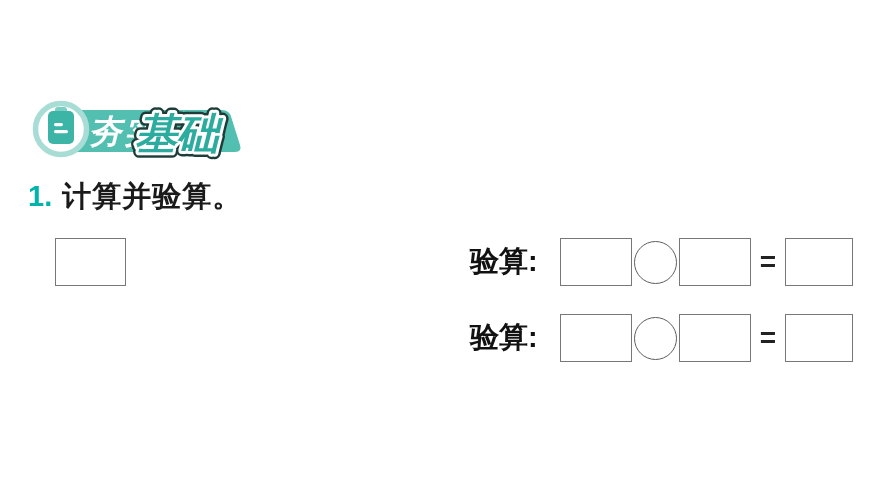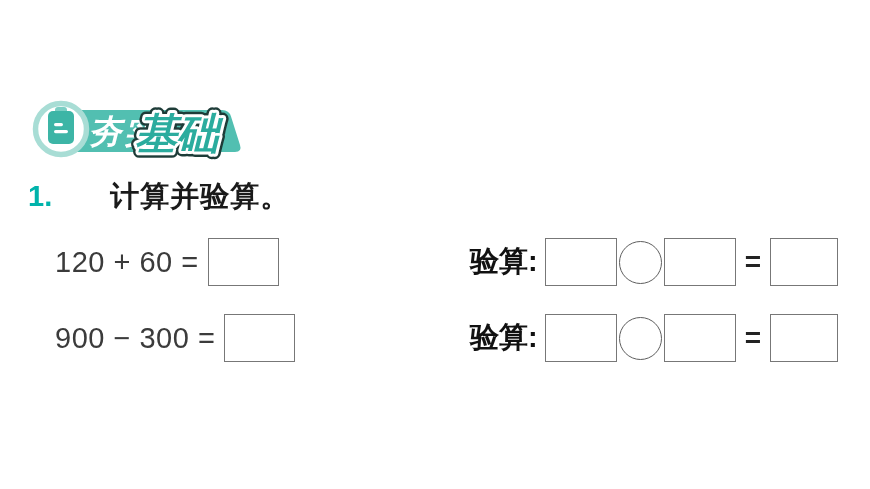--- a/index.html
+++ b/index.html
@@ -10,32 +10,32 @@
   
   .badge { position:absolute; left:30px; top:97px; width:225px; height:64px;font-style:italic; }
   .badge svg { overflow:visible; display:block; }
   .badge-text-solid { font-family:sans-serif; font-weight:bold; }
   .badge-text-outline { font-family:sans-serif; font-weight:bold; }
 
   
   .title-row { position:absolute; left:28px; top:180px; display:flex; align-items:flex-start; gap:10px; }
   .q-number { font-size:29px; font-weight:bold; color:#00B3AB; line-height:32px; }
   .q-title  { font-size:29px; font-weight:600; color:#1a1a1a; line-height:32px;
-              font-family:sans-serif; letter-spacing:1px;margin-left:48px; }
+              font-family:sans-serif; letter-spacing:1px; }
 
   
   .prob-row { position:absolute; left:0; width:870px; height:48px; }
   .row-1 { top:238px; }
   .row-2 { top:314px; }
 
   .left-group { position:absolute; left:55px; top:0; height:48px; display:flex; align-items:center; gap:9px; }
   .expr { font-size:29px; color:#3b3b3b; letter-spacing:0.5px; white-space:pre; }
 
   .check-group { position:absolute; left:470px; top:0; height:48px; display:flex; align-items:center; }
-  .check-label { font-size:29px; font-weight:600; color:#111; font-family:sans-serif; margin-right:7px; white-space:pre; }
+  .check-label { font-size:29px; font-weight:600; color:#111; font-family:sans-serif; margin-right:22px; white-space:pre; }
 
   .wbox { width:72px; height:48px; background:#fff; border:1.5px solid #777; flex:0 0 auto; }
   .wbox.ans { width:71px; }
   .wbox.result { width:68px; }
   .op-circle { width:43px; height:43px; border:1.6px solid #5e5e5e; border-radius:50%;
                background:#fff; margin:0 2px; flex:0 0 auto; }
   .eq-sign { font-size:28px; font-weight:bold; color:#222; margin:0 9px; }
 </style>
 </head>
 <body>
@@ -62,38 +62,33 @@
     </svg>
   </div>
 
   <div class="title-row">
     <span class="q-number">1.</span>
     <span class="q-title">计算并验算。</span>
   </div>
 
   <div class="prob-row row-1">
     <div class="left-group">
-      <span class="expr">120 + 60 =</span>
       <span class="wbox ans"></span>
     </div>
     <div class="check-group">
       <span class="check-label">验算:</span>
       <span class="wbox"></span>
       <span class="op-circle"></span>
       <span class="wbox"></span>
       <span class="eq-sign">=</span>
       <span class="wbox result"></span>
     </div>
   </div>
 
   <div class="prob-row row-2">
-    <div class="left-group">
-      <span class="expr">900 − 300 =</span>
-      <span class="wbox ans"></span>
-    </div>
     <div class="check-group">
       <span class="check-label">验算:</span>
       <span class="wbox"></span>
       <span class="op-circle"></span>
       <span class="wbox"></span>
       <span class="eq-sign">=</span>
       <span class="wbox result"></span>
     </div>
   </div>
 

